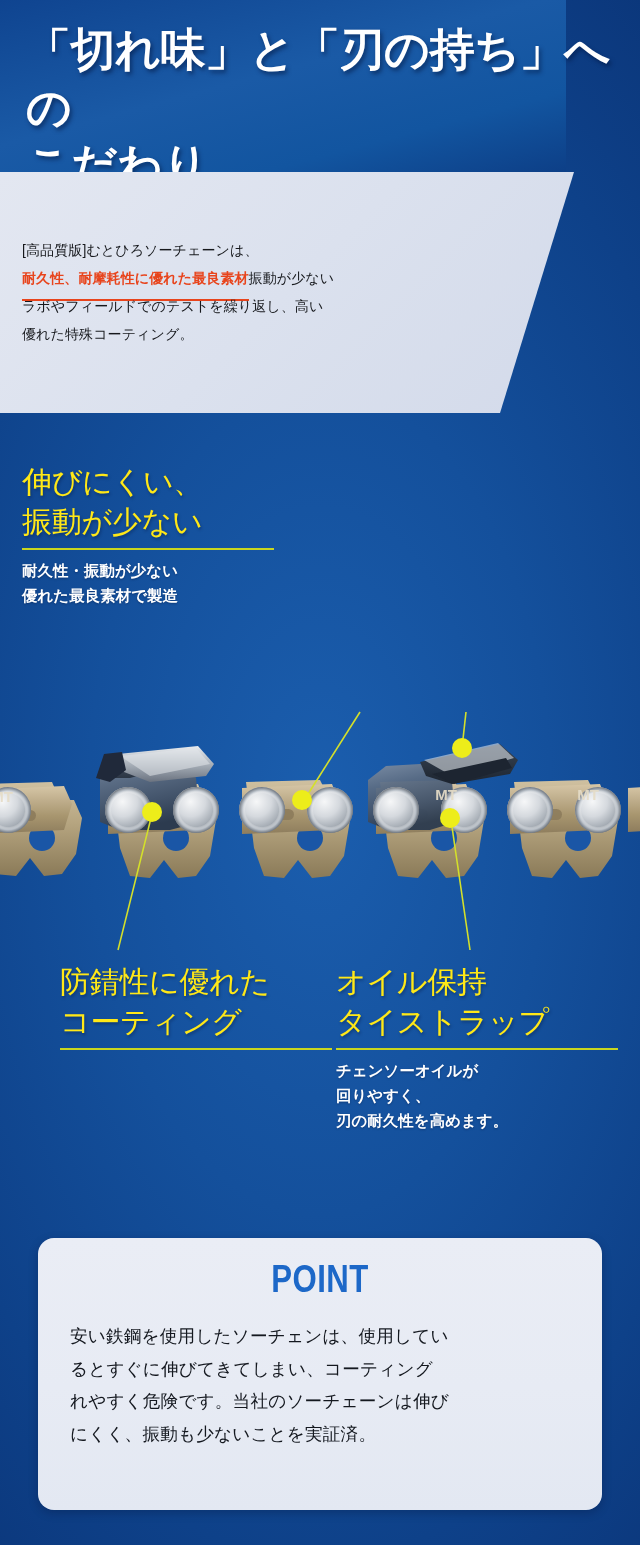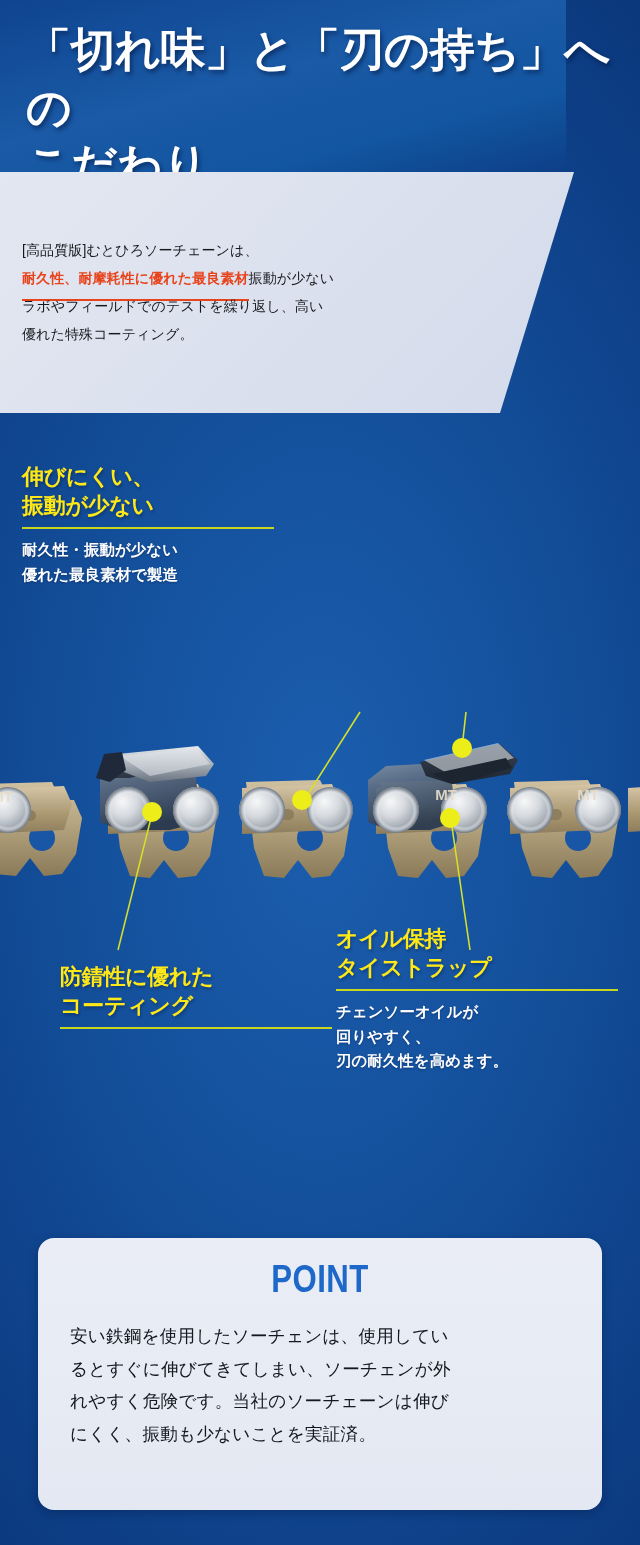--- a/index.html
+++ b/index.html
@@ -50,40 +50,40 @@
   .emph {
     color:#e8441c; font-weight:700;
     border-bottom:2px solid #e8441c;
     padding-bottom:13px;
   }
 
   
   .feature { position:absolute; }
   .feat-head {
     font-family:"Liberation Serif", serif;
-    font-weight:700; color:#ffe817;
-    font-size:22px; line-height:1.32;
+    font-weight:400; color:#ffe817;
+    font-size:30px; line-height:1.32;
     letter-spacing:-0.3px;
     white-space:pre-line;
     text-shadow:1px 2px 3px rgba(0,18,55,0.38);
   }
   .feat-rule {
     height:1.5px; background:#c9d61f; margin-top:7px; margin-bottom:9px;
   }
   .feat-body {
     font-size:15.4px; line-height:1.62; color:#ffffff;
     font-weight:700; white-space:pre-line;
     letter-spacing:0.1px;
     text-shadow:0 1px 2px rgba(0,15,50,0.35);
   }
 
   #feature-stretch { left:22px; top:462px; width:252px; }
   #feature-chisel  { left:308px; top:448px; width:312px; }
   #feature-coating { left:28px;  top:962px; width:272px;margin-left:32px; }
-  #feature-oil     { left:336px; top:924px; width:282px; }
+  #feature-oil     { left:336px; top:962px; width:282px; }
 
   
   .chain-stage {
     position:absolute; left:0; top:726px; width:640px; height:182px;
   }
   .chain-svg { display:block; }
 
   
   .callout-layer {
     position:absolute; left:0; top:0; width:640px; height:1545px;
@@ -294,18 +294,18 @@
 タイストラップ</div>
     <div class="feat-rule"></div>
     <div class="feat-body">チェンソーオイルが
 回りやすく、
 刃の耐久性を高めます。</div>
   </div>
 
   <div class="point-box">
     <div class="point-title">POINT</div>
     <div class="point-body">安い鉄鋼を使用したソーチェンは、使用してい
-るとすぐに伸びてきてしまい、ソーチェンが外
+るとすぐに伸びてきてしまい、コーティング
 れやすく危険です。当社のソーチェーンは伸び
 にくく、振動も少ないことを実証済。</div>
   </div>
 
 </div>
 
 </body></html>

